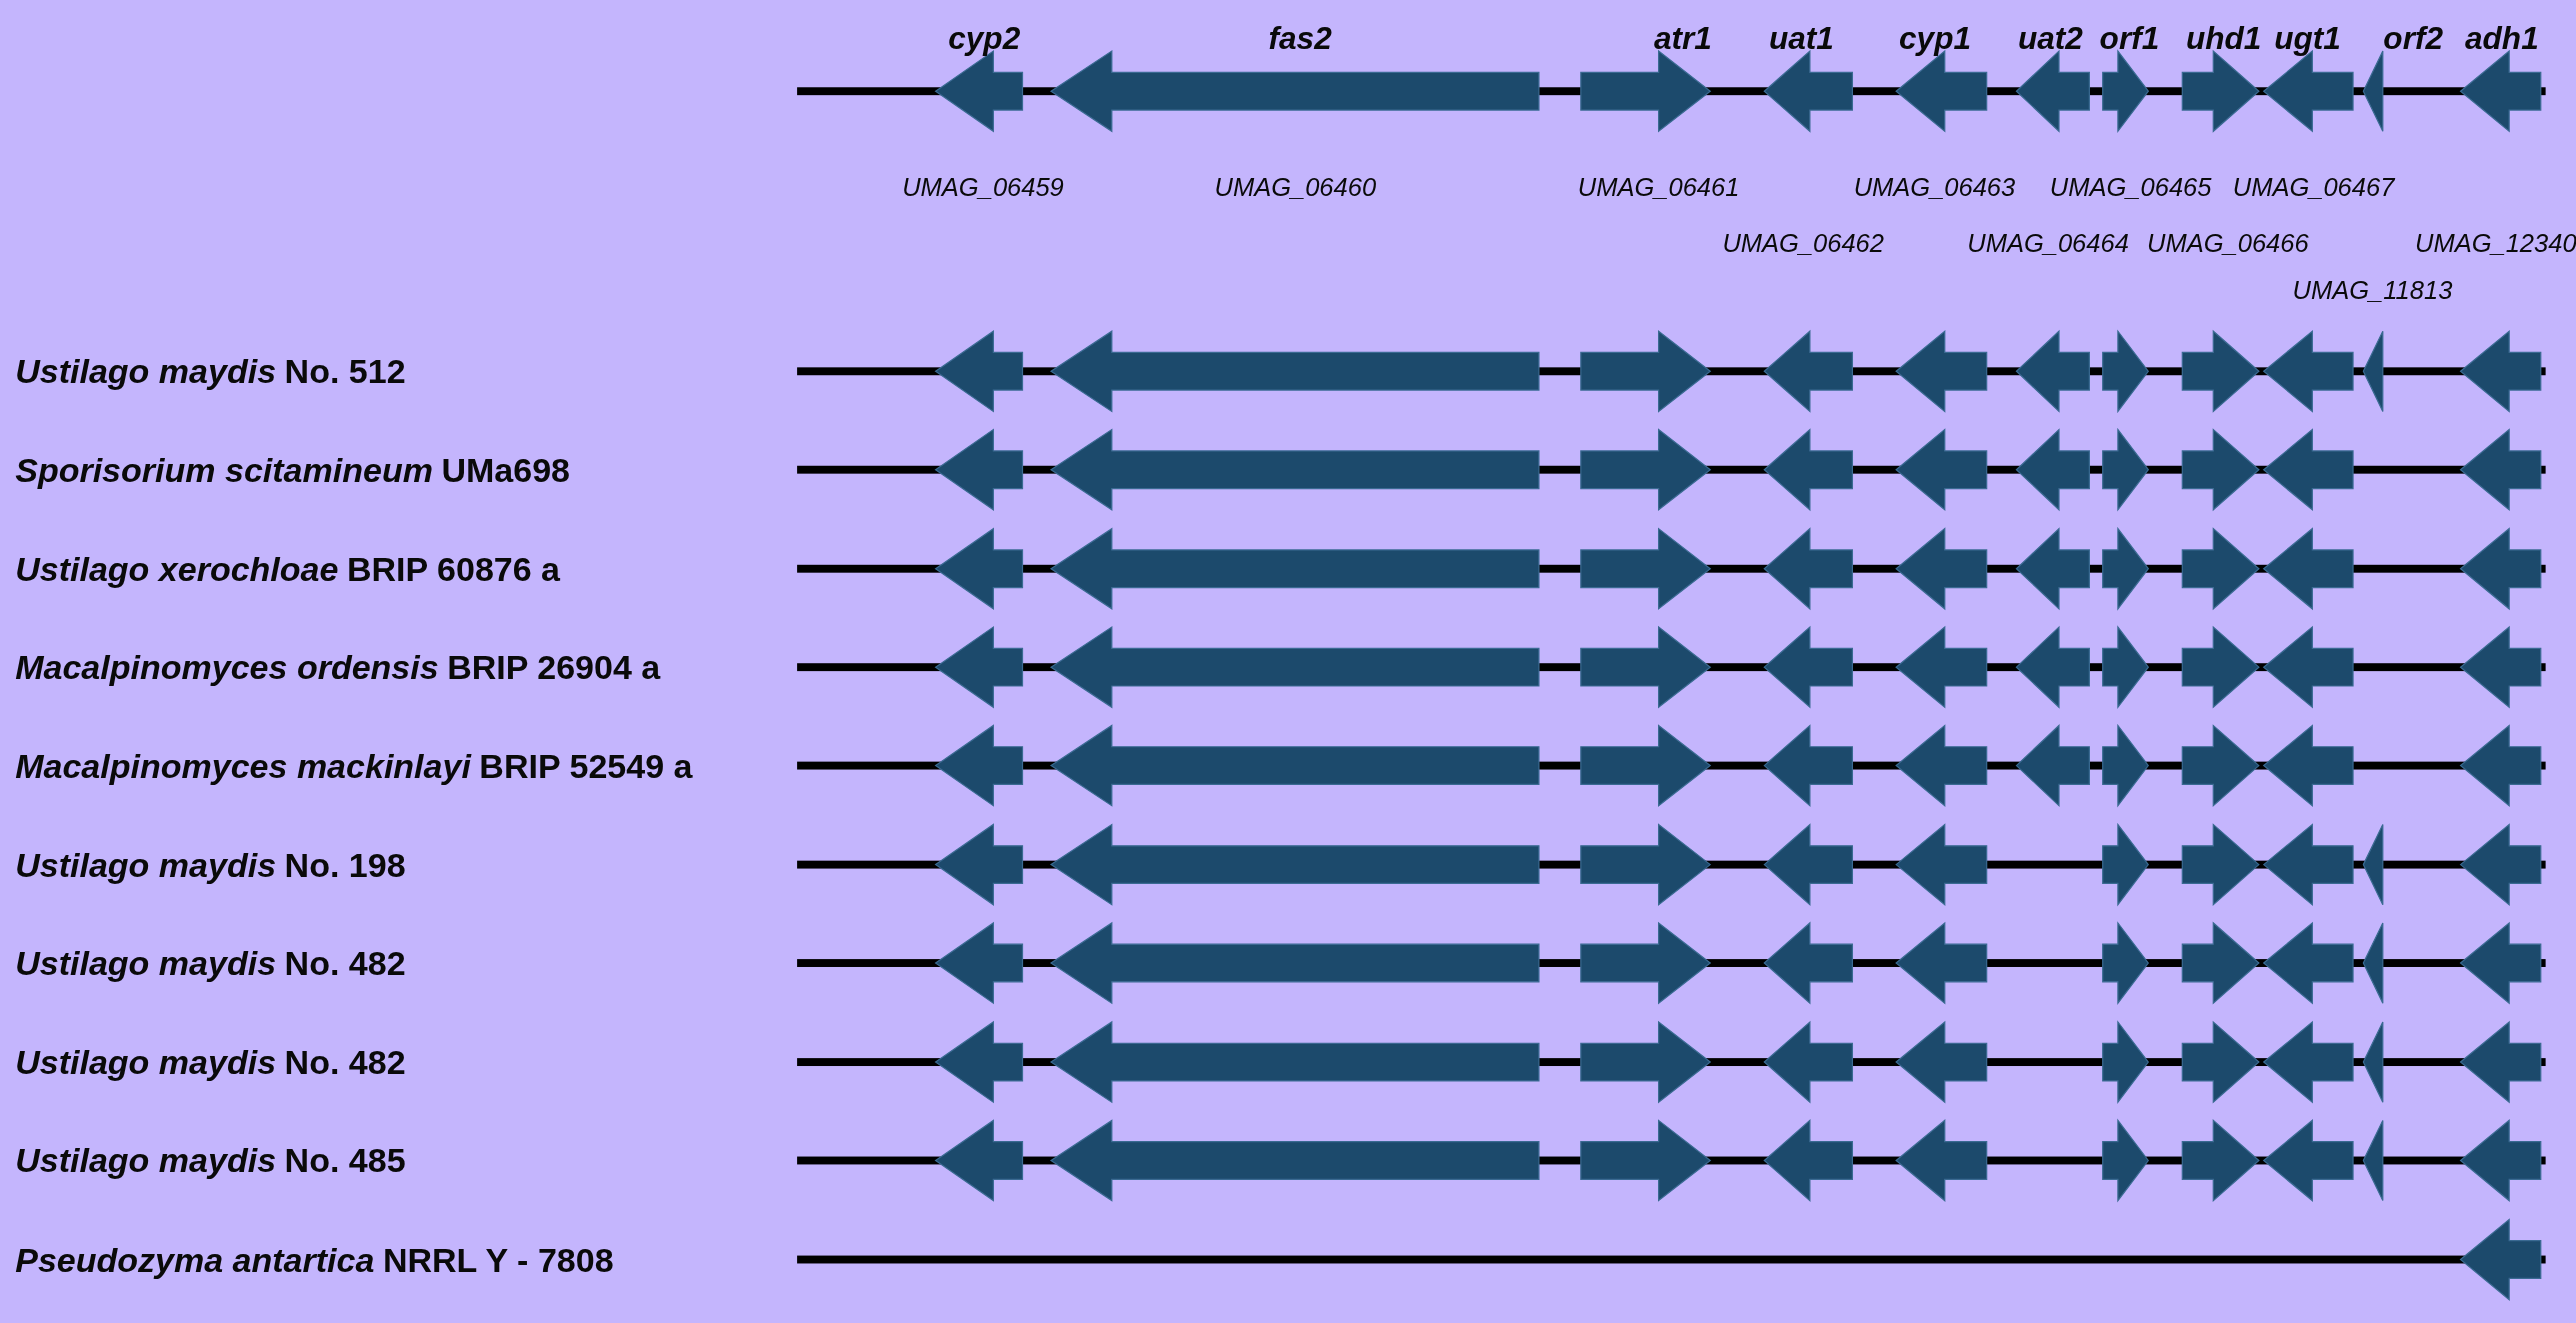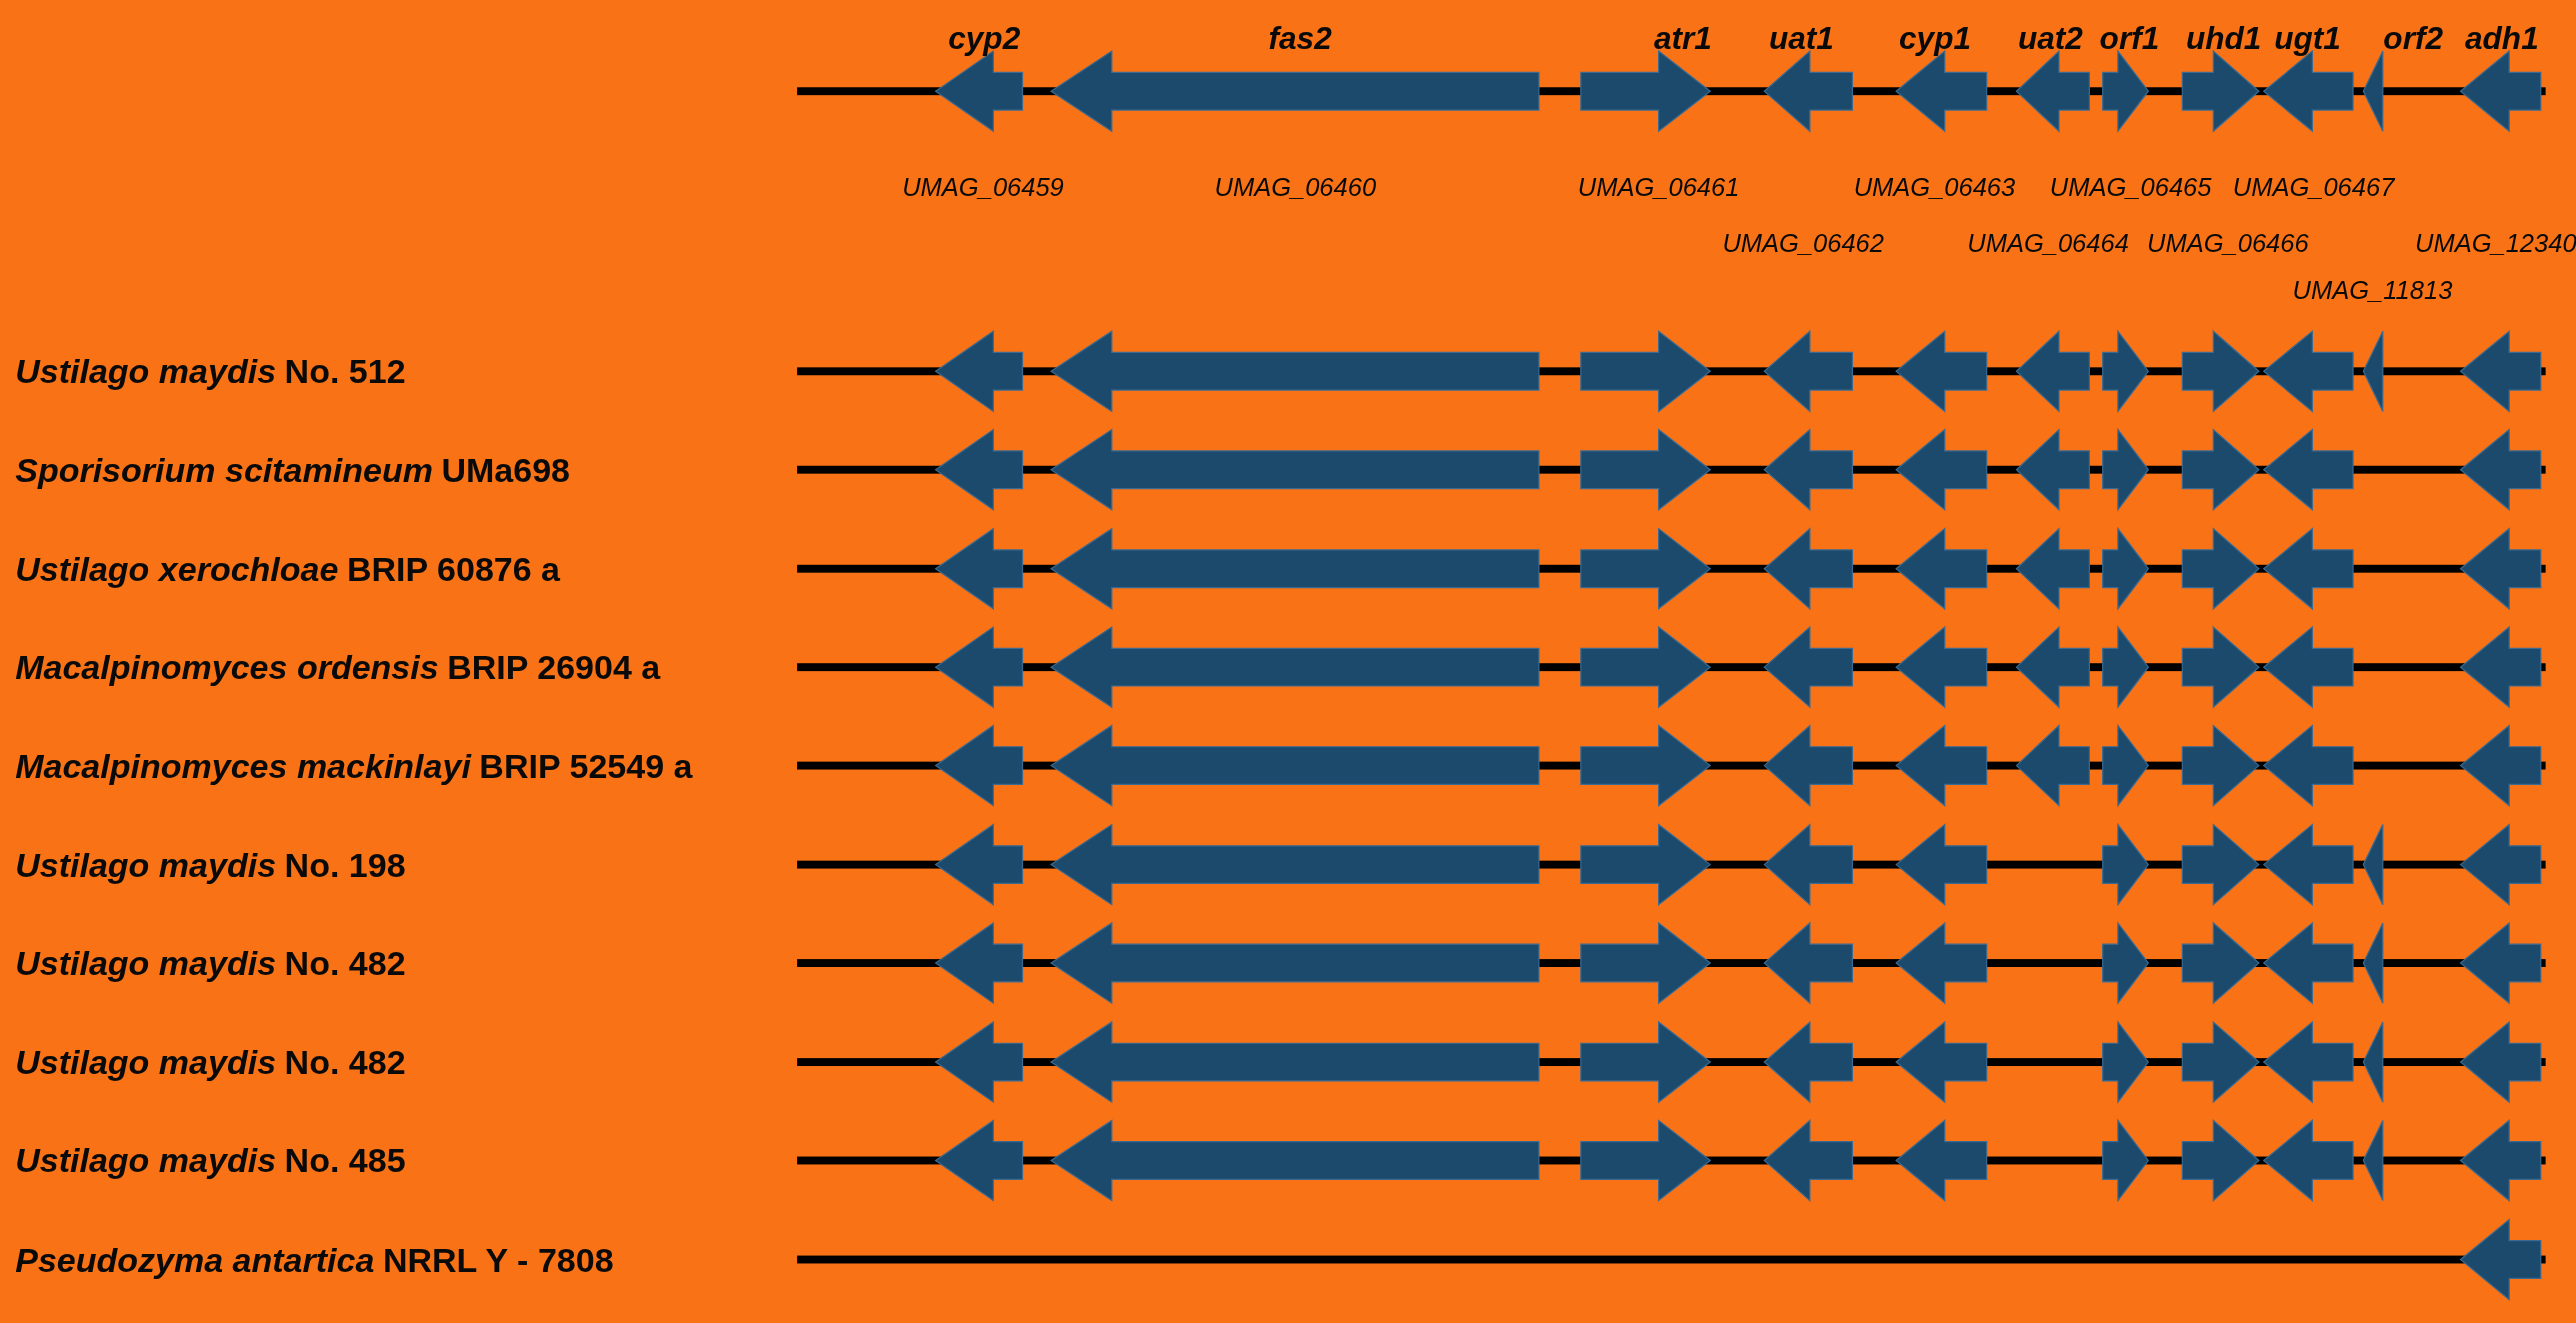--- a/index.html
+++ b/index.html
@@ -7,21 +7,21 @@
     padding: 0;
     background: #ffffff;
     width: 2576px;
     height: 1324px;
     font-family: "Liberation Sans", sans-serif;
   }
   #figure-wrap {
     position: relative;
     width: 2576px;
     height: 1324px;
-    background: #f97316;
+    background: #c4b5fd;
     overflow: hidden;
   }
   svg { display: block; }
   .gene-name {
     font-family: "Liberation Sans", sans-serif;
     font-style: italic;
     font-weight: 700;
     font-size: 52px;
     fill: #0a0a0a;
   }

